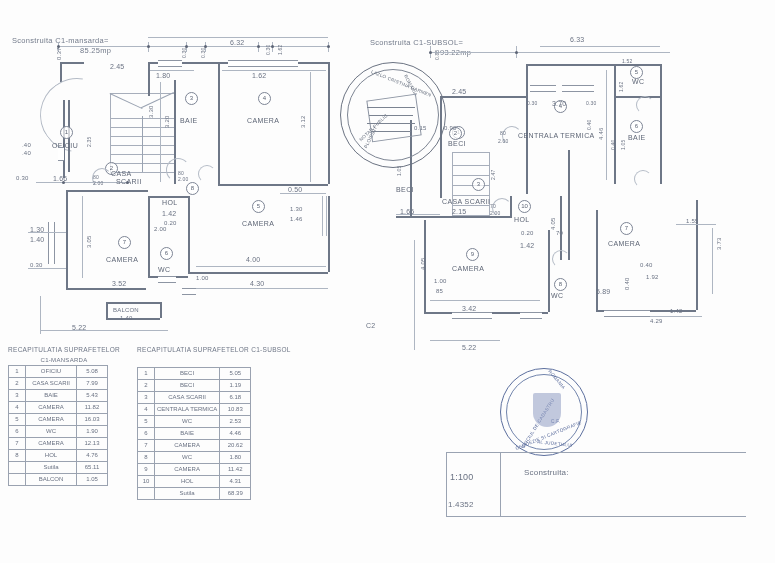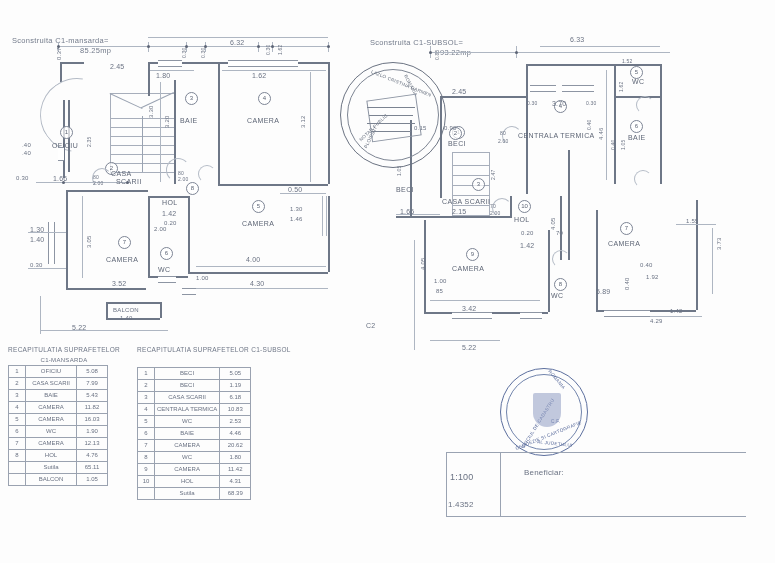--- a/index.html
+++ b/index.html
@@ -522,16 +522,16 @@
     </table>
   </div>
 
   <div>
     <div class="ln h" style="left:446px;top:452px;width:300px;"></div>
     <div class="ln h" style="left:446px;top:516px;width:300px;"></div>
     <div class="ln v" style="left:500px;top:452px;height:64px;"></div>
     <div class="ln v" style="left:446px;top:452px;height:64px;"></div>
     <div class="txt t9" style="left:450px;top:472px;">1:100</div>
     <div class="txt t8" style="left:448px;top:500px;">1.4352</div>
-    <div class="txt t8" style="left:524px;top:468px;">Beneficiar:</div>
+    <div class="txt t8" style="left:524px;top:468px;">Sconstruita:</div>
   </div>
 
 </div>
 
 </body></html>

